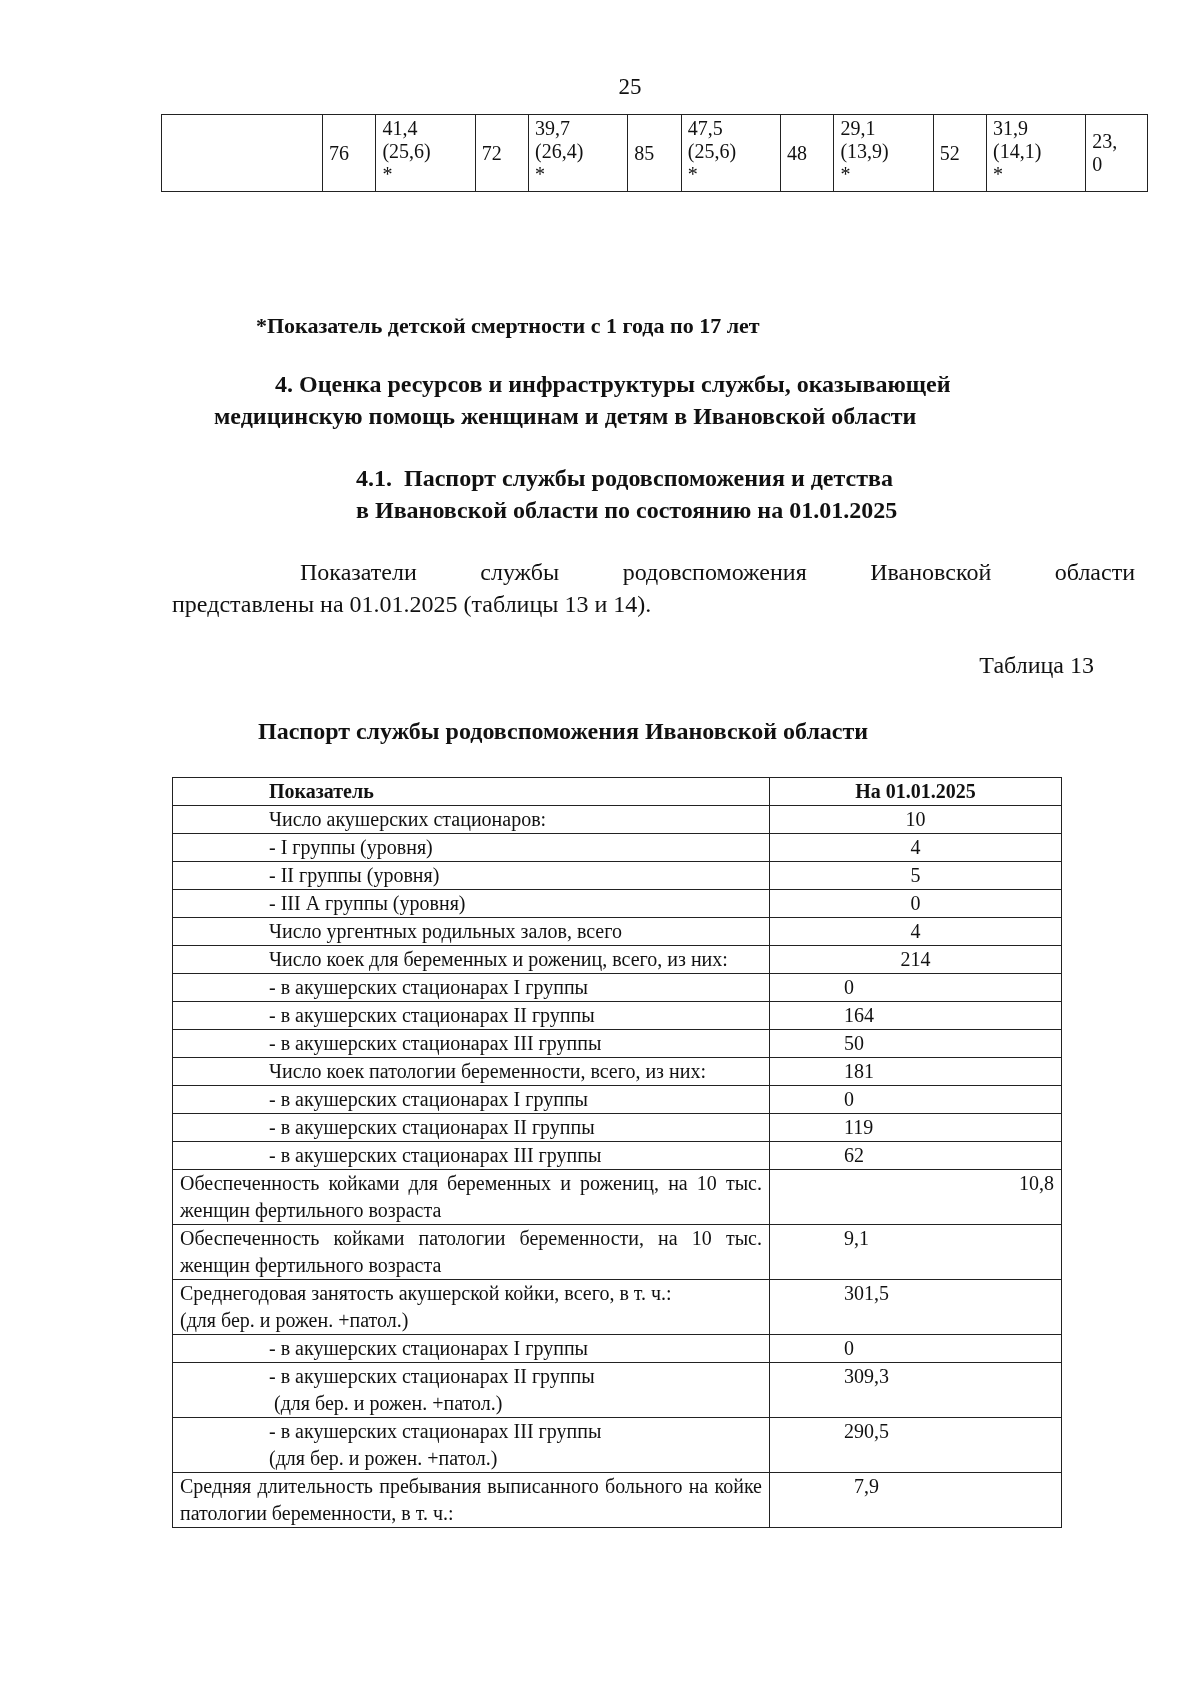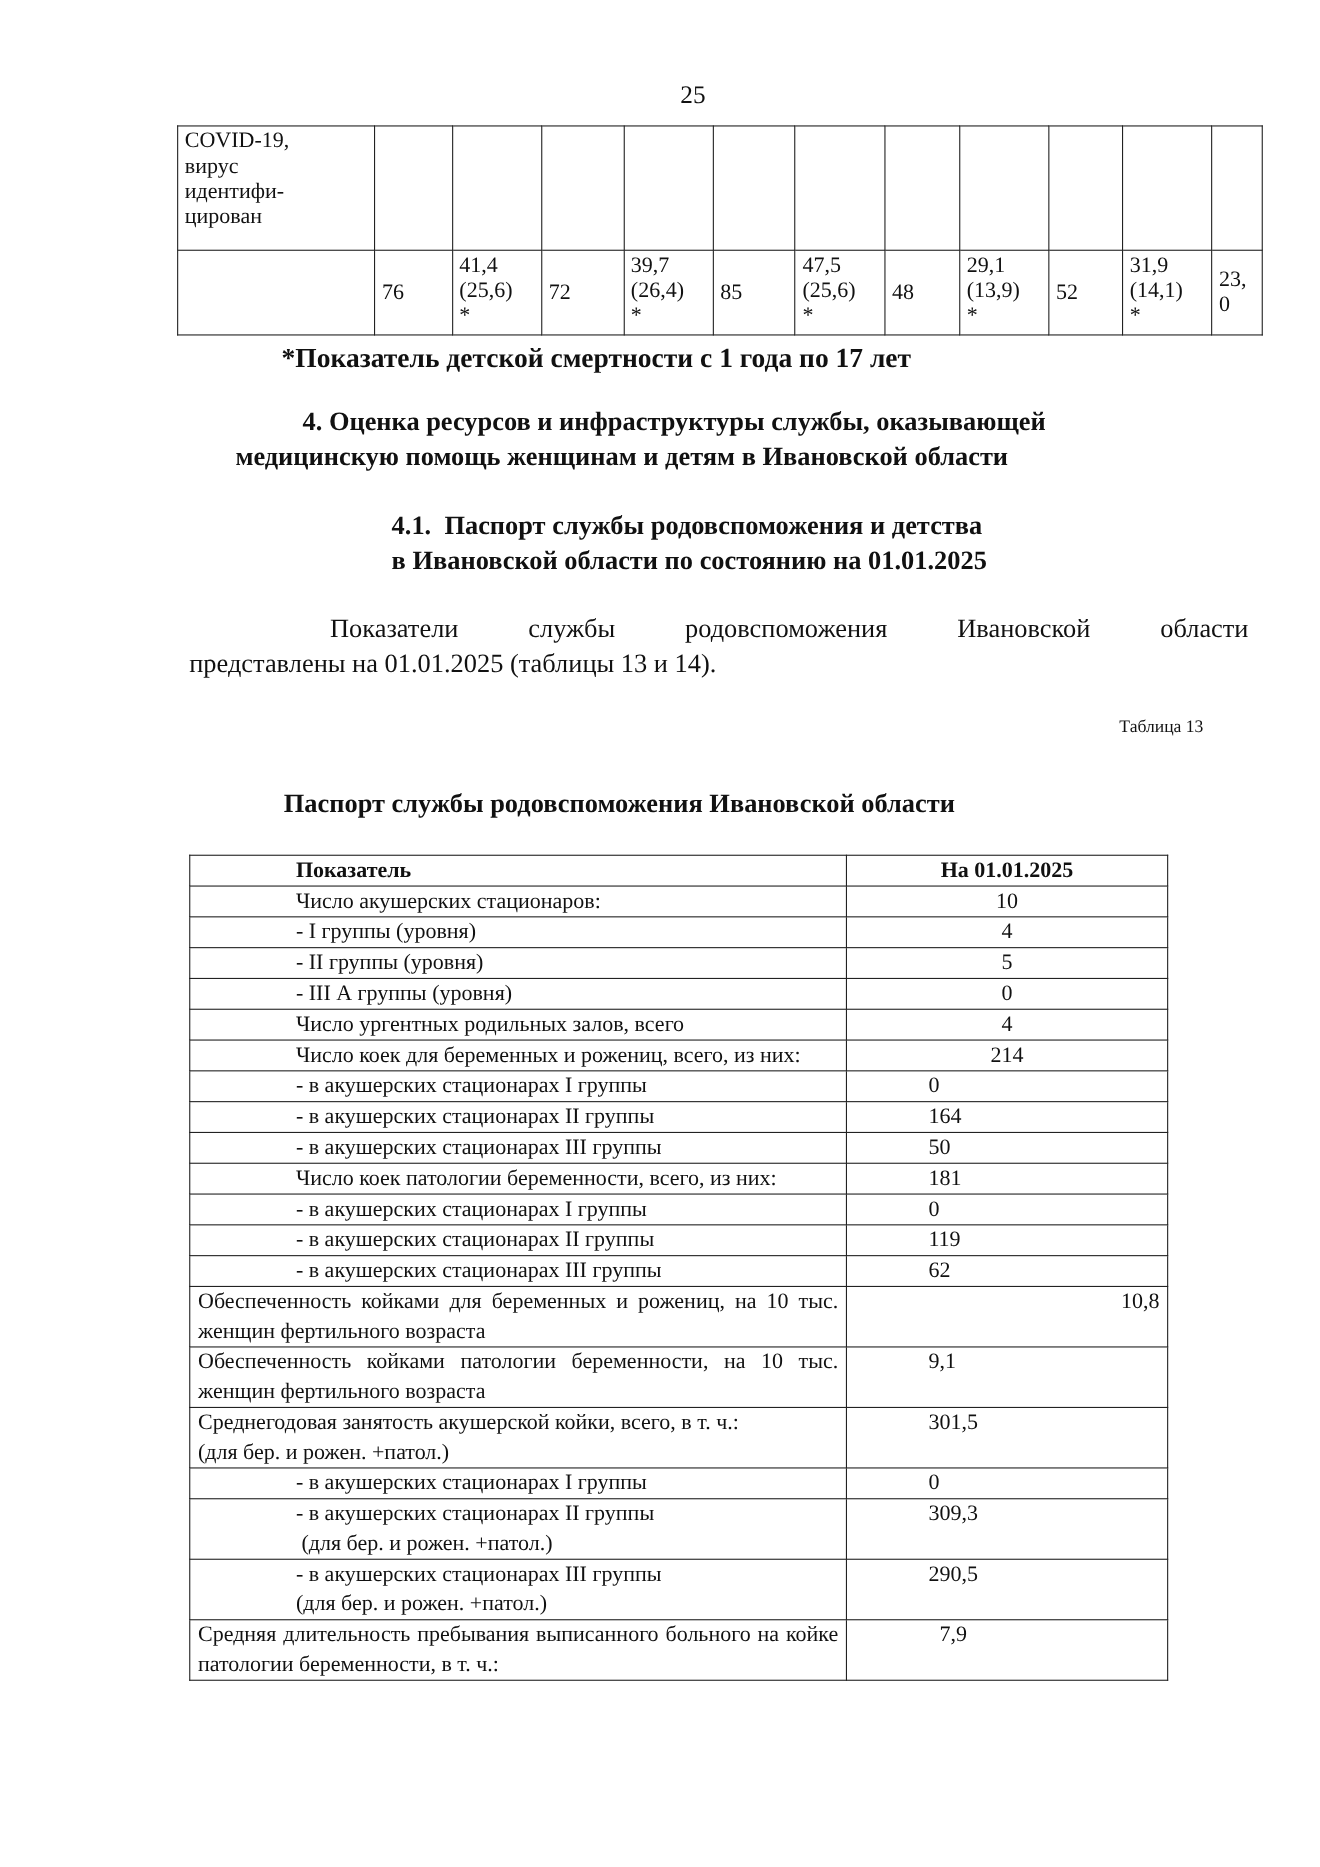--- a/index.html
+++ b/index.html
@@ -6,69 +6,50 @@
   body { width:1200px; height:1697px; position:relative; overflow:hidden;
          font-family:"Liberation Serif", "DejaVu Serif", serif; color:#111; }
   .abs { position:absolute; }
   .pagenum { top:74px; left:0; width:1260px; text-align:center; font-size:23px; }
   
   table.t1 { position:absolute; left:161px; top:114px; border-collapse:collapse; width:987px; }
   table.t1 td { border:1.5px solid #222; vertical-align:top; font-size:20px; line-height:23px; padding:2px 6px; }
   table.t1 tr.r1 td { height:108px; }
   table.t1 tr.r2 td { height:72px; vertical-align:middle; }
   table.t1 td.first { width:148px; }
-  .footnote { top:313px; left:256px; font-size:25px; font-weight:bold; }
+  .footnote { top:313px; left:256px; font-size:22px; font-weight:bold; }
   .h4 { font-size:24px; font-weight:bold; line-height:32px; }
   .h4a { top:368px; left:275px; }
   .h4b { top:400px; left:214px; }
   .h41a { top:462px; left:356px; }
   .h41b { top:494px; left:356px; }
   .para { font-size:24px; line-height:32px; }
   .p1 { top:556px; left:259px; width:835px; text-align:justify; text-align-last:justify;margin-left:41px; }
   .p2 { top:588px; left:172px; }
-  .tabno { top:652px; right:106px; font-size:16px; }
+  .tabno { top:652px; right:106px; font-size:24px; }
   .ttitle { top:718px; left:258px; font-size:24px; font-weight:bold; }
   
   table.t13 { position:absolute; left:172px; top:777px; border-collapse:collapse; width:890px; }
   table.t13 td { border:1.5px solid #222; font-size:20px; line-height:27px; padding:0 7px; vertical-align:top; }
   table.t13 td.val { width:200px; text-align:center; }
   table.t13 tr.hdr td { font-weight:bold; height:27px; }
   table.t13 tr.single td { height:27px; }
   table.t13 tr.double td { height:54px; }
   .ind1 { padding-left:96px !important; }
   .ital { font-style:italic; }
   .justify { text-align:justify; text-align-last:left; }
   .cont { display:block; }
 </style>
 </head>
 <body>
 
 <div class="abs pagenum">25</div>
 
 <table class="t1">
   <tbody>
-      <tr class="r1">
-    <td class="first">
-      <span class="cont">COVID-19,</span>
-      <span class="cont">вирус</span>
-      <span class="cont">идентифи-</span>
-      <span class="cont">цирован</span>
-    </td>
-    <td style="width:50px"></td>
-    <td style="width:60px"></td>
-    <td style="width:54px"></td>
-    <td style="width:60px"></td>
-    <td style="width:54px"></td>
-    <td style="width:60px"></td>
-    <td style="width:48px"></td>
-    <td style="width:60px"></td>
-    <td style="width:47px"></td>
-    <td style="width:60px"></td>
-    <td style="width:28px"></td>
-  </tr>
   <tr class="r2">
     <td class="first"></td>
     <td>
           <span class="cont">76</span>
         </td>
     <td style="vertical-align:top">
       <span class="cont">41,4</span>
       <span class="cont">(25,6)</span>
       <span class="cont">*</span>
     </td>

